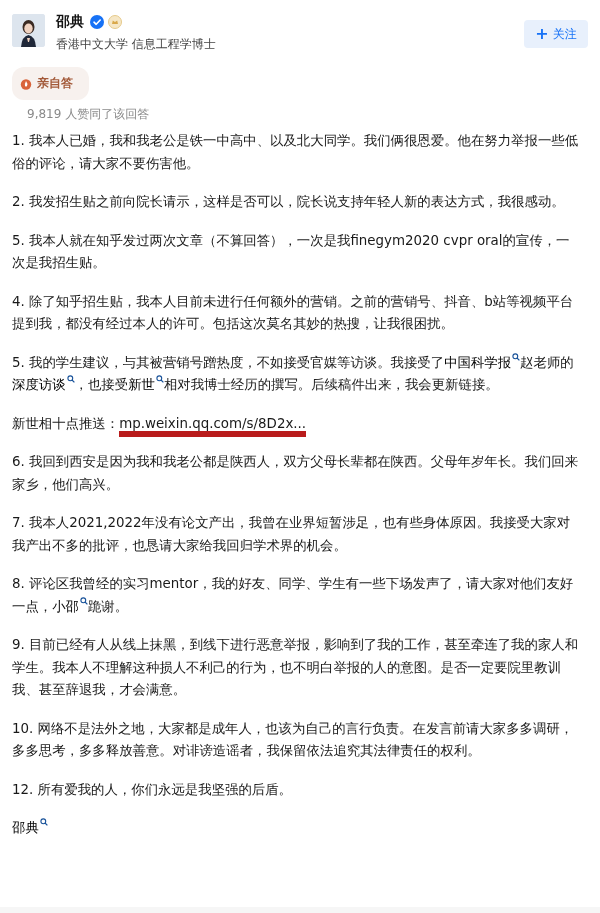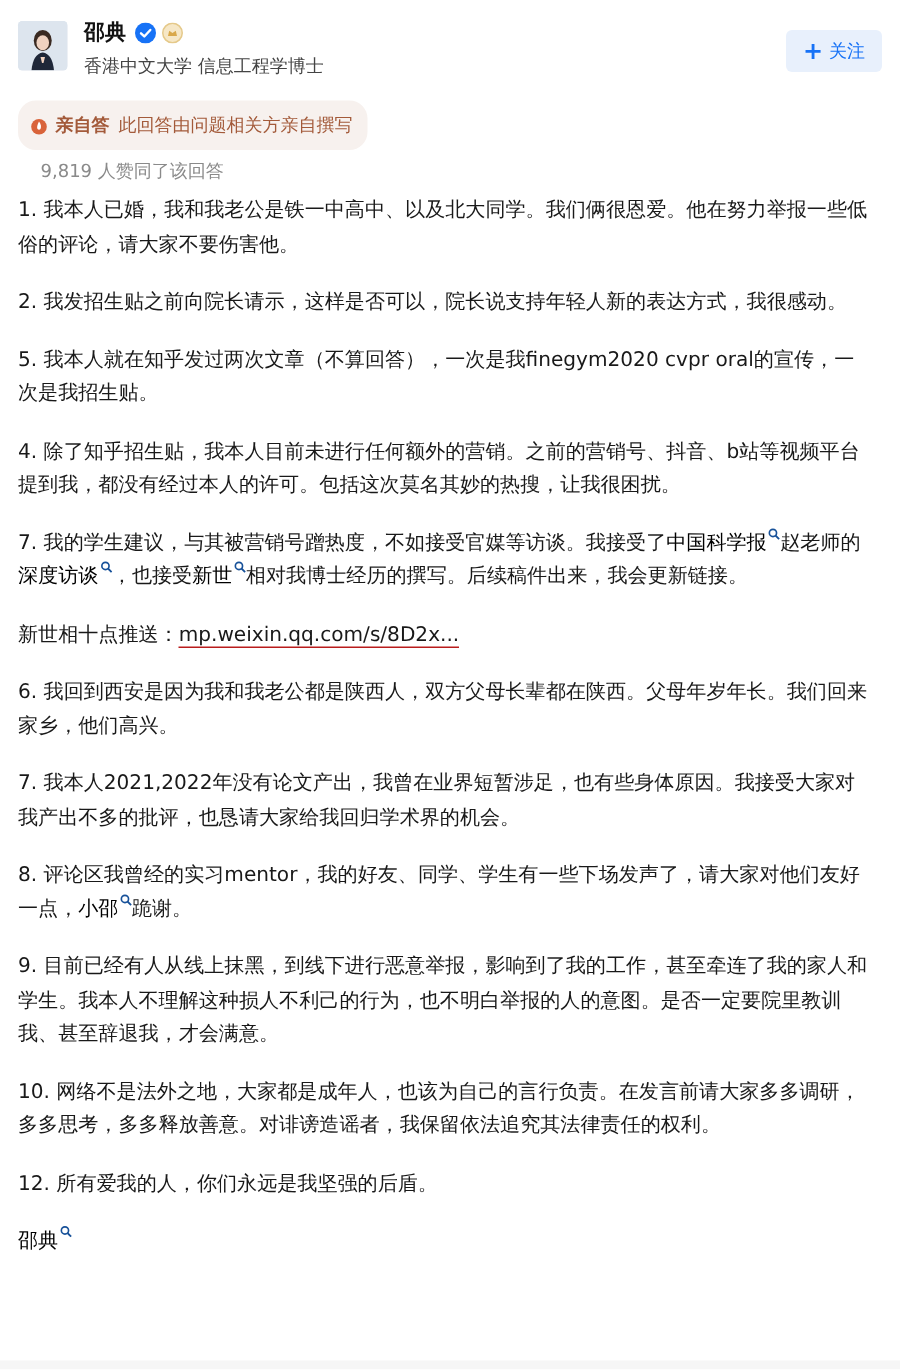--- a/index.html
+++ b/index.html
@@ -34,21 +34,21 @@
   .badge .flame-icon { width: 12px; height: 12px; margin-right: 5px; }
   .badge .badge-strong { font-weight: bold; margin-right: 6px; }
   .vote-count { position: absolute; left: 27px; top: 106px; font-size: 12px; color: #8a8a8a; }
   .content {
     position: absolute; left: 12px; top: 130px; width: 570px;
     font-size: 13.4px; line-height: 22.5px; color: #191919;
   }
   .content p { margin: 0 0 16px 0; }
   .link { color: #000000; }
   .search-sup { display: inline-block; width: 8px; height: 8px; vertical-align: 6px; margin-left: 1px; }
-  .ext-link { color: #191919; text-decoration: none; border-bottom: 1px solid #b91c1c; }
+  .ext-link { color: #191919; text-decoration: none; border-bottom: 6px solid #b91c1c; }
   .bottom-rule { position: absolute; left: 0; right: 0; top: 907px; height: 6px; background: #f6f6f6; }
 </style>
 </head>
 <body>
 
 <div class="header">
   <div class="avatar">
     <svg width="33" height="33" viewBox="0 0 33 33">
       <rect width="33" height="33" fill="#dde5ee"></rect>
       <path d="M9 33 Q10 22 16.5 21 Q23 22 24 33 Z" fill="#1f2738"></path>
@@ -76,32 +76,31 @@
     <span>关注</span>
   </div>
 </div>
 
 <div class="badge">
   <svg class="flame-icon" viewBox="0 0 12 12">
     <circle cx="6" cy="6.5" r="5.2" fill="#d9633a"></circle>
     <path d="M6 3 Q8 5.5 7 8 Q6 9 5 8 Q4.2 6.5 6 3 Z" fill="#fff"></path>
   </svg>
   <span class="badge-strong">亲自答</span>
-  <span>此回答由问题相关方亲自撰写</span>
 </div>
 
 <div class="vote-count">9,819 人赞同了该回答</div>
 
 <div class="content">
   <p>1. 我本人已婚，我和我老公是铁一中高中、以及北大同学。我们俩很恩爱。他在努力举报一些低俗的评论，请大家不要伤害他。</p>
   <p>2. 我发招生贴之前向院长请示，这样是否可以，院长说支持年轻人新的表达方式，我很感动。</p>
   <p>5. 我本人就在知乎发过两次文章（不算回答），一次是我finegym2020 cvpr oral的宣传，一次是我招生贴。</p>
   <p>4. 除了知乎招生贴，我本人目前未进行任何额外的营销。之前的营销号、抖音、b站等视频平台提到我，都没有经过本人的许可。包括这次莫名其妙的热搜，让我很困扰。</p>
   <p>
-    <span>7. 我的学生建议，与其被营销号蹭热度，不如接受官媒等访谈。我接受了</span><a class="link"><span>中国科学报</span><svg class="search-sup" viewBox="0 0 8 8">
+    <span>5. 我的学生建议，与其被营销号蹭热度，不如接受官媒等访谈。我接受了</span><a class="link"><span>中国科学报</span><svg class="search-sup" viewBox="0 0 8 8">
           <circle cx="3.3" cy="3.3" r="2.4" stroke="#175199" stroke-width="1.1" fill="none"></circle>
           <path d="M5 5 L7.4 7.4" stroke="#175199" stroke-width="1.2"></path>
         </svg></a><span>赵老师的</span><a class="link"><span>深度访谈</span><svg class="search-sup" viewBox="0 0 8 8">
           <circle cx="3.3" cy="3.3" r="2.4" stroke="#175199" stroke-width="1.1" fill="none"></circle>
           <path d="M5 5 L7.4 7.4" stroke="#175199" stroke-width="1.2"></path>
         </svg></a><span>，也接受</span><a class="link"><span>新世</span><svg class="search-sup" viewBox="0 0 8 8">
           <circle cx="3.3" cy="3.3" r="2.4" stroke="#175199" stroke-width="1.1" fill="none"></circle>
           <path d="M5 5 L7.4 7.4" stroke="#175199" stroke-width="1.2"></path>
         </svg></a><span>相对我博士经历的撰写。后续稿件出来，我会更新链接。</span>
   </p>

